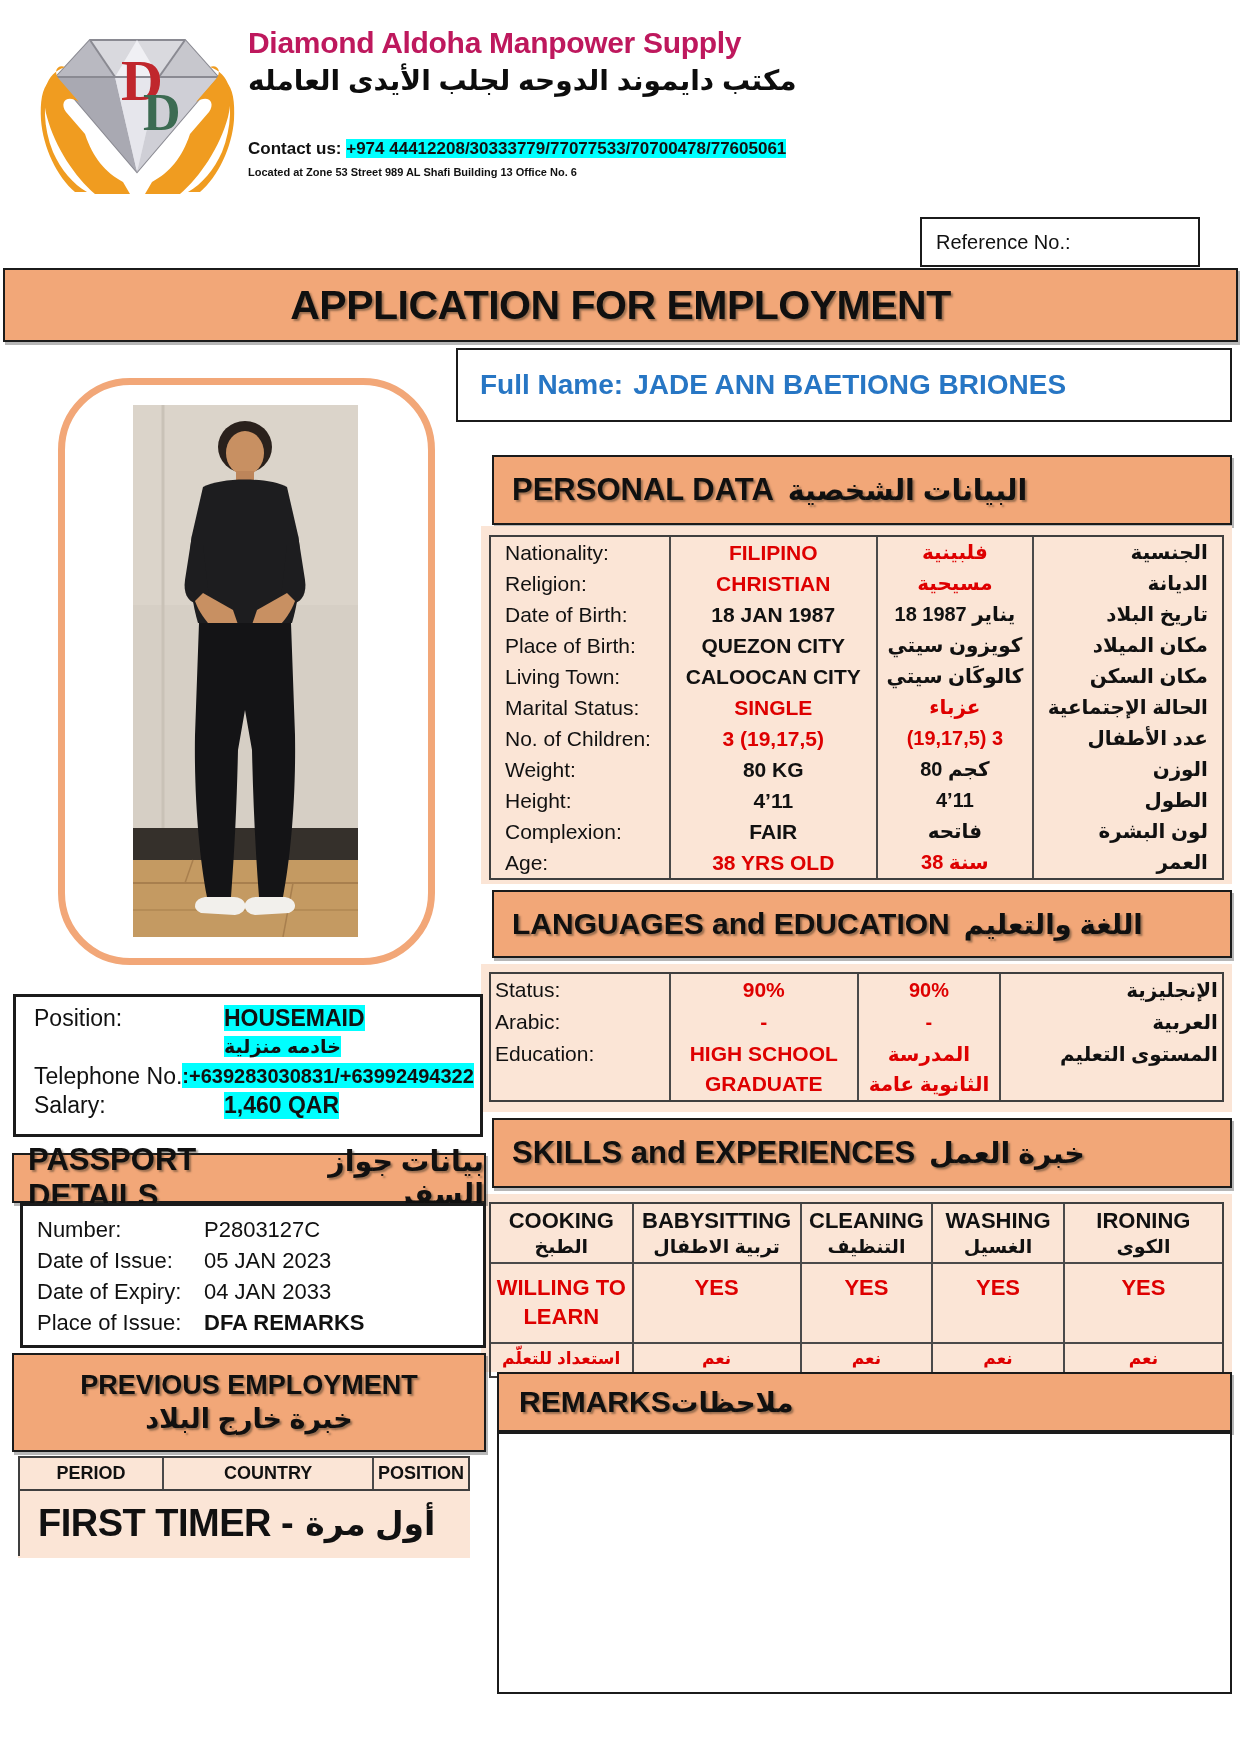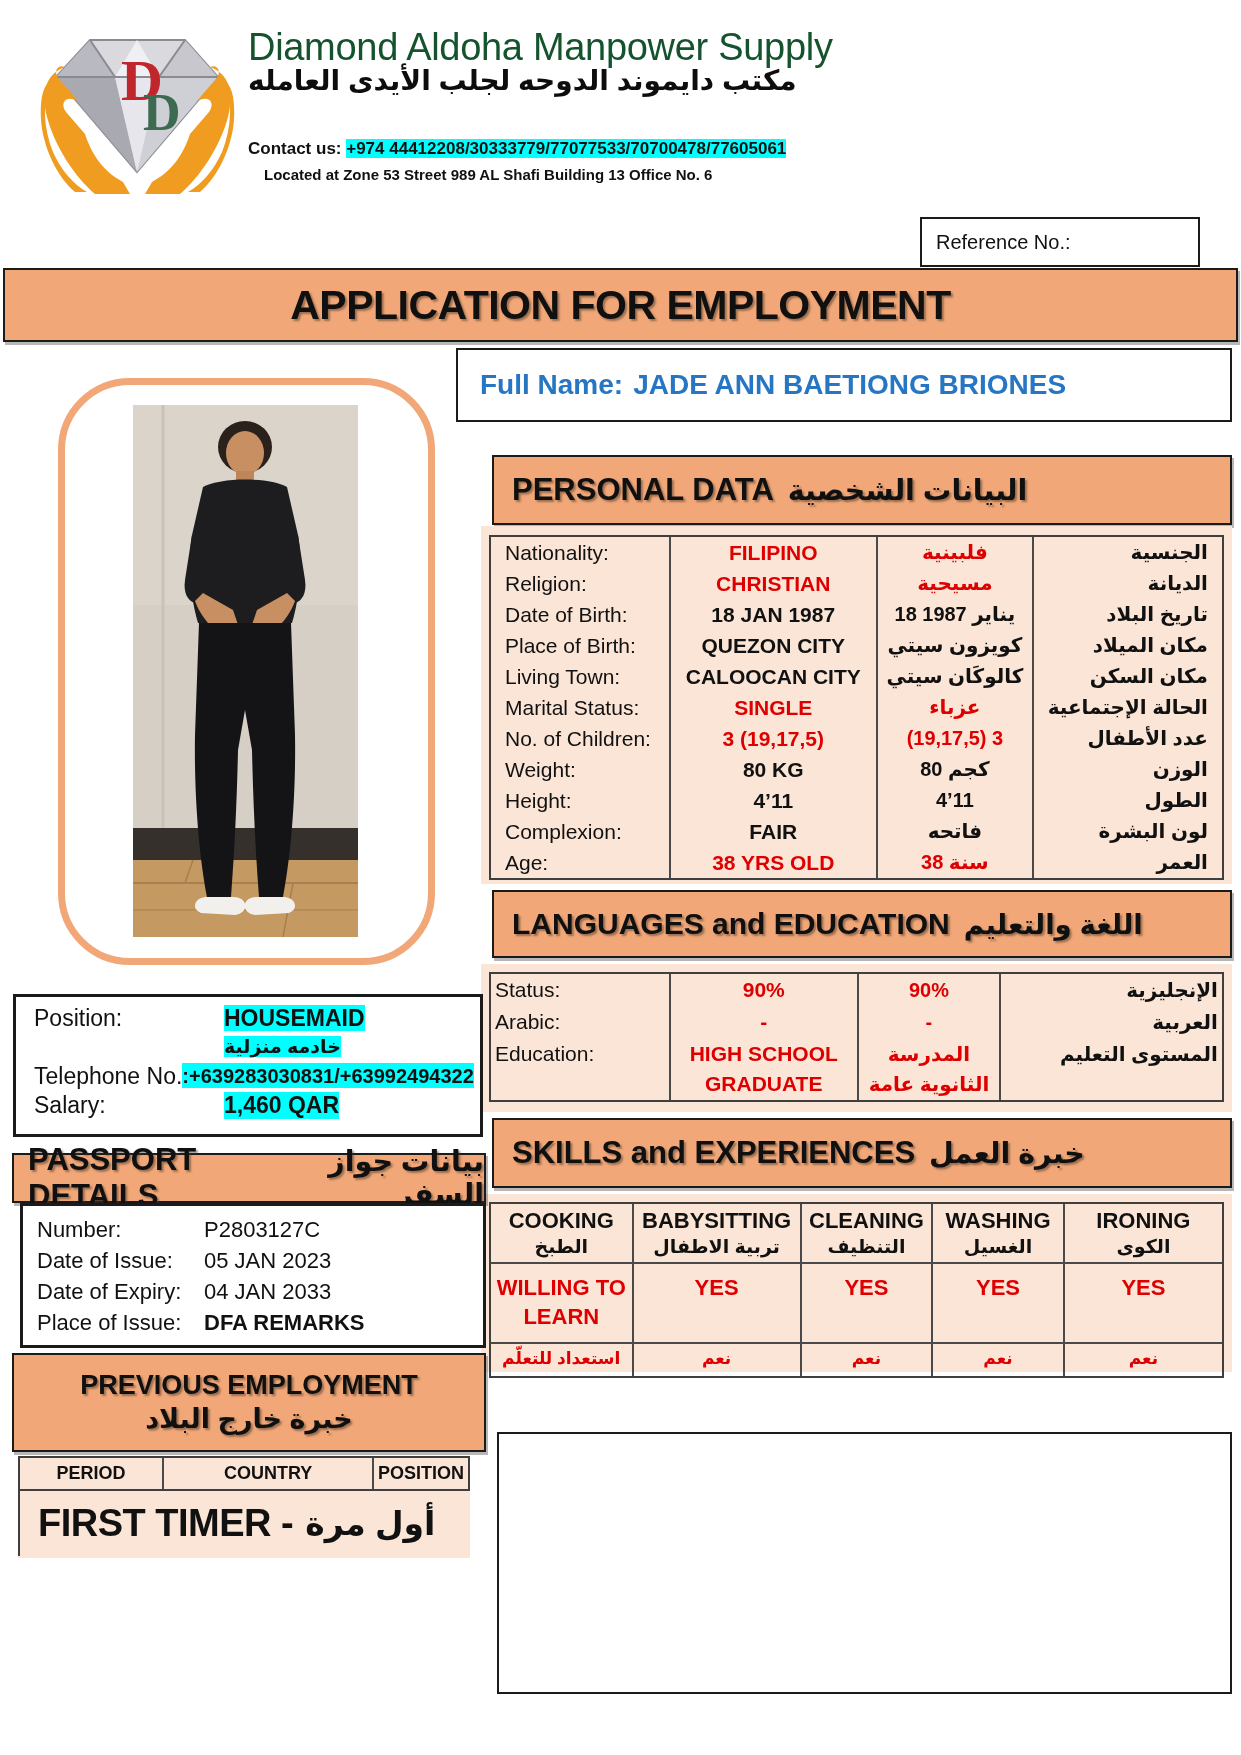--- a/index.html
+++ b/index.html
@@ -1,24 +1,24 @@
 <!DOCTYPE html>
 <html><head>
 <meta charset="utf-8">
 <style>
   * { margin:0; padding:0; box-sizing:border-box; }
   body { background:#888; font-family:"Liberation Sans","DejaVu Sans",sans-serif; }
   #page { position:relative; width:1241px; height:1755px; background:#ffffff; margin:0 auto; overflow:hidden; color:#111; }
   .abs { position:absolute; }
 
   
-  .company-name { left:248px; top:26px; font-size:38px; font-weight:normal; letter-spacing:-0.3px; color:#14532d; }
+  .company-name { left:248px; top:26px; font-size:30px; font-weight:bold; letter-spacing:-0.3px; color:#be185d; }
   .company-name-ar { left:248px; top:64px; font-size:28px; font-weight:bold; color:#0d0d0d; }
   .contact-line { left:248px; top:139px; font-size:17px; font-weight:bold; }
-  .address-line { left:248px; top:166px; font-size:15px; font-weight:bold;margin-left:16px; }
+  .address-line { left:248px; top:166px; font-size:11px; font-weight:bold; }
   .hl { background:#00FFFF; }
   .ref-box { left:920px; top:217px; width:280px; height:50px; border:2px solid #1b1b1b; display:flex; align-items:center; padding-left:14px; font-size:20px; background:#fff; }
 
   
   .bar { background:#F2A778; border:2.5px solid #1b1b1b; color:#101010; font-weight:bold;
          display:flex; align-items:center; text-shadow:2px 2px 2px rgba(70,55,40,.5);
          box-shadow:2px 3px 0 rgba(50,50,50,.35); }
   .title-bar { left:3px; top:268px; width:1235px; height:74px; justify-content:center; font-size:41px; letter-spacing:-0.5px; }
 
   .fullname-box { left:456px; top:348px; width:776px; height:74px; border:2.5px solid #1b1b1b; background:#fff;
@@ -312,20 +312,24 @@
 
           <div dir="rtl">نعم</div>
 
           <div dir="rtl">نعم</div>
 
           <div dir="rtl">نعم</div>
         </div>
     </div>
   </div>
 
+  <div class="abs bar remarks-bar">
+    <span>REMARKS</span>
+      <span class="ar" dir="rtl">ملاحظات</span>
+  </div>
   <div class="abs remarks-box"></div>
 
   <div class="abs position-box">
     <div class="pos-row">
       <span class="pos-label">Position:</span>
       <span>
         <span class="pos-val hl">HOUSEMAID</span><br>
         <span class="pos-ar hl" dir="rtl">خادمه منزلية</span>
       </span>
     </div>

